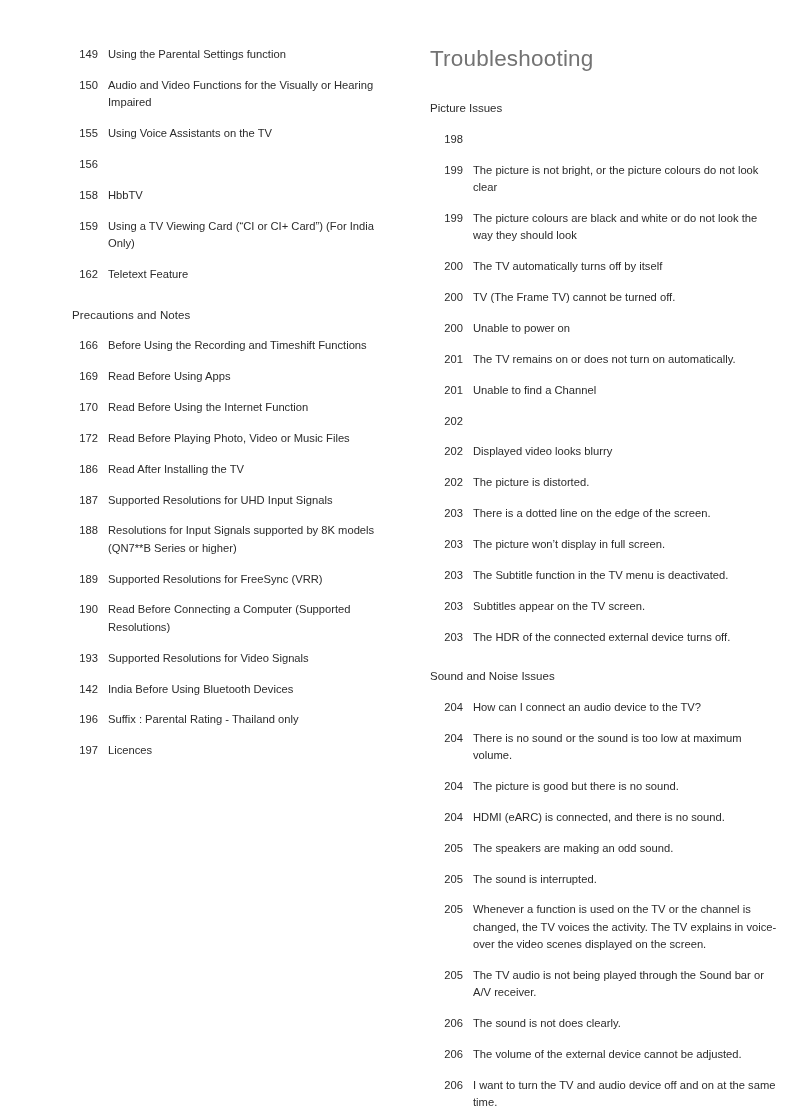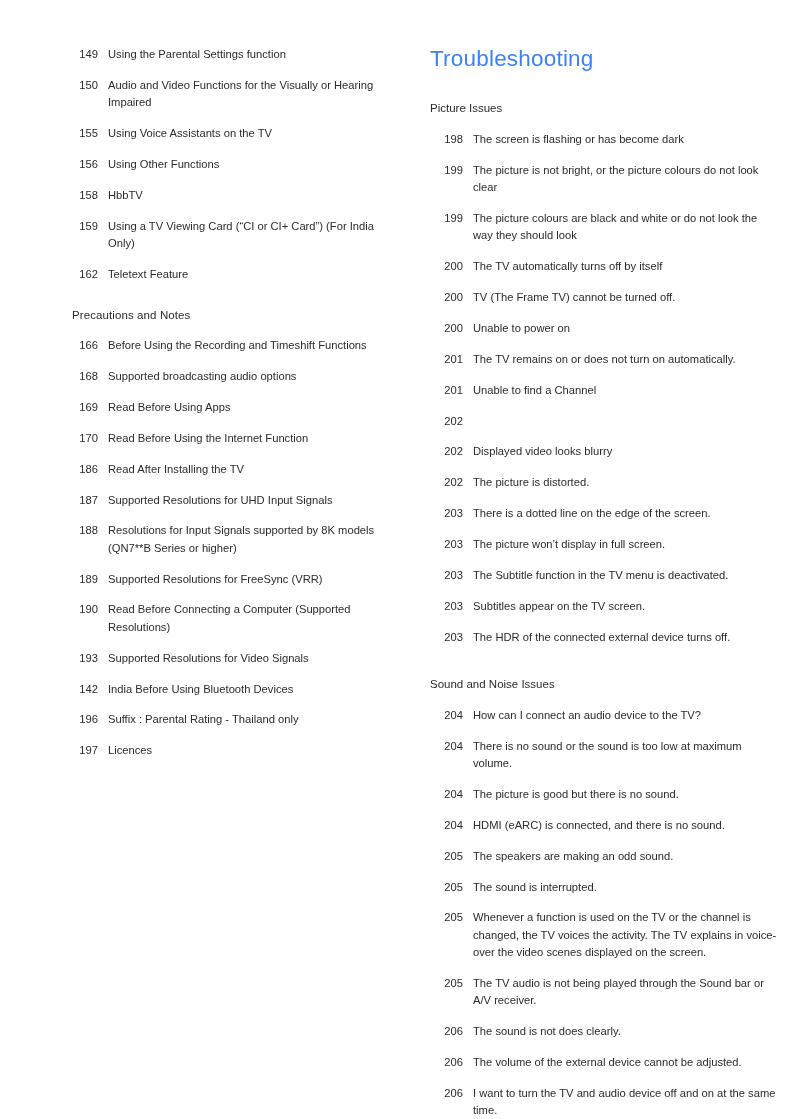--- a/index.html
+++ b/index.html
@@ -41,21 +41,21 @@
     letter-spacing: .1px;
     padding: 0 0 0 16px;
     margin: 26px 0 16px 0;
     font-weight: 400;
   }
 
   
   .chapter-title {
     font-size: 22.5px;
     font-weight: 400;
-    color: #3b82f6;
+    color: #737373;
     letter-spacing: .2px;
     margin: 0 0 30px 0;
     padding-left: 1px;
   }
 
   
   .toc-list {
     list-style: none;
     margin: 0;
     padding: 0;
@@ -89,21 +89,21 @@
 
   .right-list .toc-page { flex: 0 0 44px; }
   .right-list { margin-bottom: 0; }
 
   .sub-head {
     font-size: 11.5px;
     color: #2b2b2b;
     margin: 0 0 17px 0;
     padding-left: 1px;
   }
-  .sub-head.spaced { margin-top: 32px; }
+  .sub-head.spaced { margin-top: 24px; }
 </style>
 </head>
 <body>
 
 <div class="page">
 
   <div class="col col-left">
 
     <ul class="toc-list left-list" id="left-top">
         <li class="toc-item">
@@ -113,21 +113,20 @@
         <li class="toc-item">
           <span class="toc-page">150</span>
           <span class="toc-text">Audio and Video Functions for the Visually or Hearing Impaired</span>
         </li>
         <li class="toc-item">
           <span class="toc-page">155</span>
           <span class="toc-text">Using Voice Assistants on the TV</span>
         </li>
         <li class="toc-item">
           <span class="toc-page">156</span>
-          <span class="toc-text">Using Other Functions</span>
         </li>
         <li class="toc-item">
           <span class="toc-page">158</span>
           <span class="toc-text">HbbTV</span>
         </li>
         <li class="toc-item">
           <span class="toc-page">159</span>
           <span class="toc-text">Using a TV Viewing Card (“CI or CI+ Card”) (For India Only)</span>
         </li>
         <li class="toc-item">
@@ -137,30 +136,30 @@
       </ul>
 
     <div class="section-head">Precautions and Notes</div>
 
     <ul class="toc-list left-list" id="left-section">
         <li class="toc-item">
           <span class="toc-page">166</span>
           <span class="toc-text">Before Using the Recording and Timeshift Functions</span>
         </li>
         <li class="toc-item">
-          <span class="toc-page">168</span>
-          <span class="toc-text">Supported broadcasting audio options</span>
-        </li>
-        <li class="toc-item">
           <span class="toc-page">169</span>
           <span class="toc-text">Read Before Using Apps</span>
         </li>
         <li class="toc-item">
           <span class="toc-page">170</span>
           <span class="toc-text">Read Before Using the Internet Function</span>
+        </li>
+        <li class="toc-item">
+          <span class="toc-page">172</span>
+          <span class="toc-text">Read Before Playing Photo, Video or Music Files</span>
         </li>
         <li class="toc-item">
           <span class="toc-page">186</span>
           <span class="toc-text">Read After Installing the TV</span>
         </li>
         <li class="toc-item">
           <span class="toc-page">187</span>
           <span class="toc-text">Supported Resolutions for UHD Input Signals</span>
         </li>
         <li class="toc-item">
@@ -197,21 +196,20 @@
 
   <div class="col col-right">
 
     <div class="chapter-title">Troubleshooting</div>
 
     <div id="right-sections">
         <div class="sub-head">Picture Issues</div>
         <ul class="toc-list right-list">
           <li class="toc-item">
             <span class="toc-page">198</span>
-            <span class="toc-text">The screen is flashing or has become dark</span>
           </li>
           <li class="toc-item">
             <span class="toc-page">199</span>
             <span class="toc-text">The picture is not bright, or the picture colours do not look clear</span>
           </li>
           <li class="toc-item">
             <span class="toc-page">199</span>
             <span class="toc-text">The picture colours are black and white or do not look the way they should look</span>
           </li>
           <li class="toc-item">

